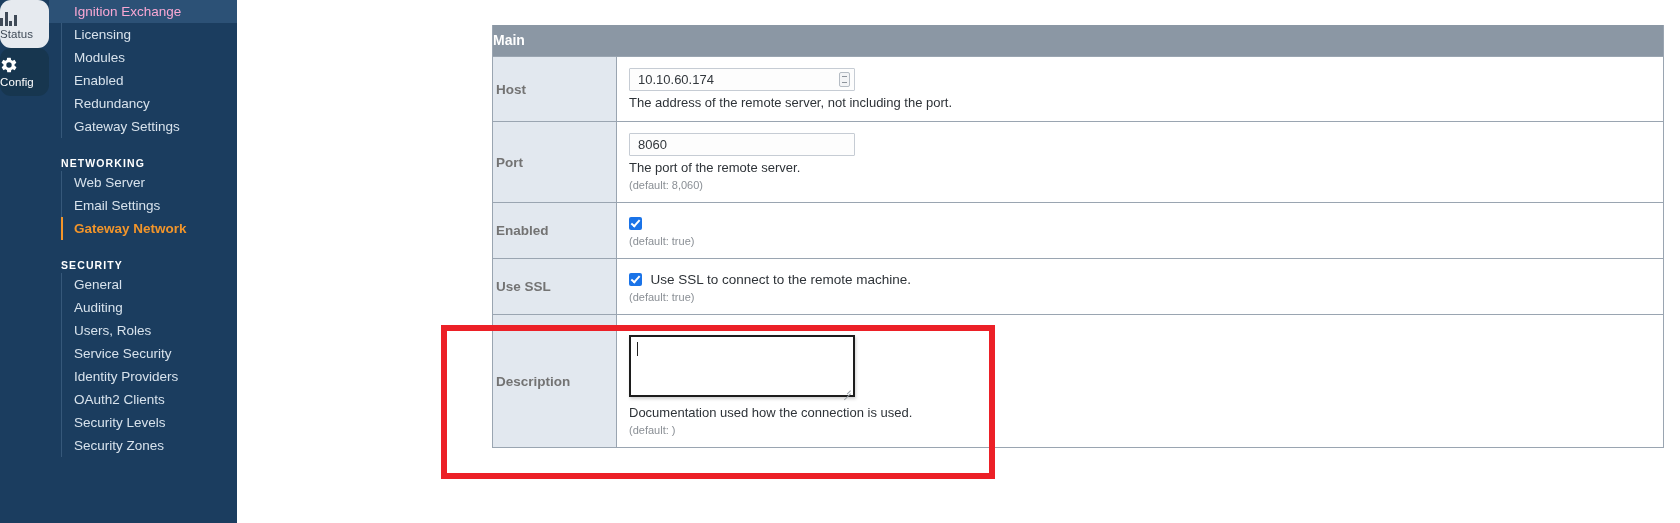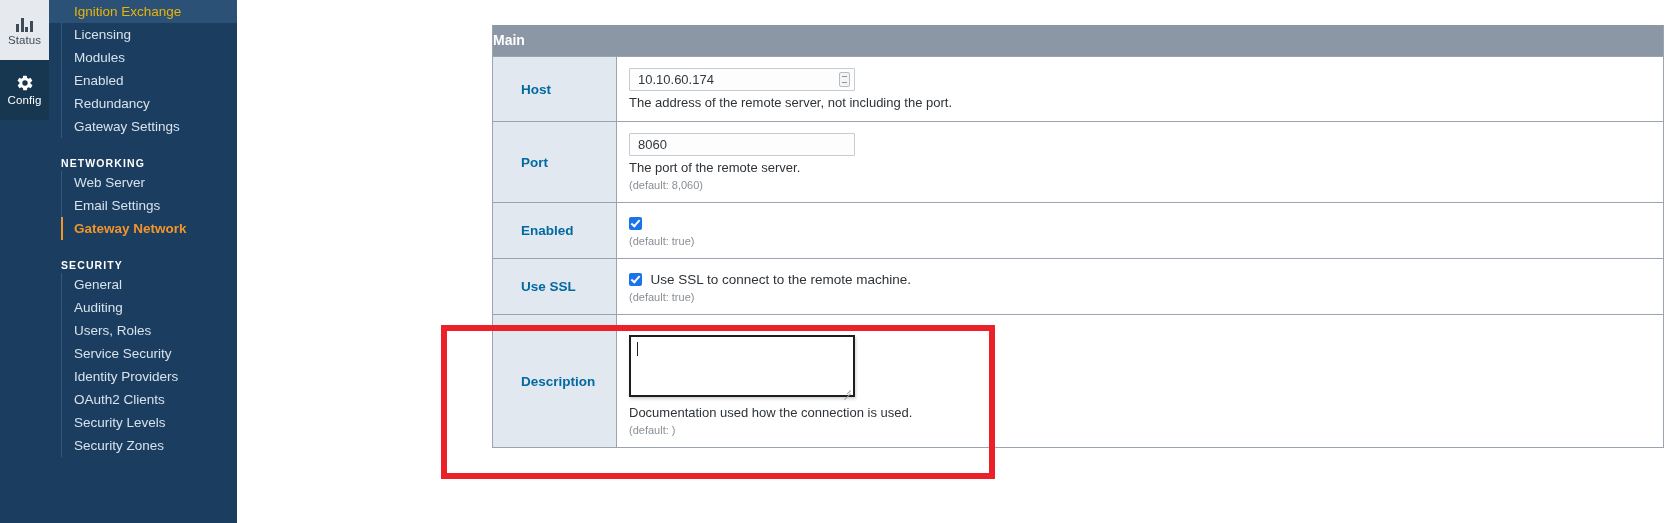--- a/index.html
+++ b/index.html
@@ -26,27 +26,28 @@
   
   .rail {
     width: 49px;
     min-width: 49px;
     height: 523px;
     background: #1b3d5f;
     position: relative;
   }
   .rail-item {
     width: 49px;
-    height: 60px;
+    height: 48px;
     display: flex;
     flex-direction: column;
-    align-items: center;
+    align-items: flex-start;
     justify-content: center;
     color: #ffffff;
     box-sizing: border-box;
+    border-radius: 11px;
   }
   .rail-item.active-light {
     background: #e6eaef;
     color: #3f4a57;
   }
   .rail-item.active-dark {
     background: #17364f;
     color: #ffffff;
   }
   .rail-icon {
@@ -101,21 +102,21 @@
     content: "";
     position: absolute;
     left: 12px;
     top: 0;
     bottom: 0;
     width: 1px;
     background: #36587a;
   }
   .nav-link.selected {
     background: #2c5176;
-    color: #eab308;
+    color: #f9a8d4;
   }
   .nav-link.selected::before { background: #2c5176; }
   .nav-link.current {
     color: #f2952a;
     font-weight: bold;
   }
   .nav-link.current::before {
     background: #f2952a;
     width: 2px;
     left: 12px;
@@ -165,26 +166,26 @@
     border-top: 1px solid #9aa5b1;
     min-height: 48px;
     box-sizing: border-box;
   }
   .form-row:first-of-type { border-top: none; }
   .row-label {
     width: 124px;
     min-width: 124px;
     background: #e2e8ef;
     border-right: 1px solid #9aa5b1;
-    color: #0369a1;
+    color: #737373;
     font-size: 13.5px;
     font-weight: bold;
     display: flex;
     align-items: center;
-    padding-left: 28px;
+    padding-left: 3px;
     box-sizing: border-box;
   }
   .row-field {
     flex: 1;
     padding: 11px 0 10px 12px;
     box-sizing: border-box;
   }
 
   .txt-input {
     display: block;

